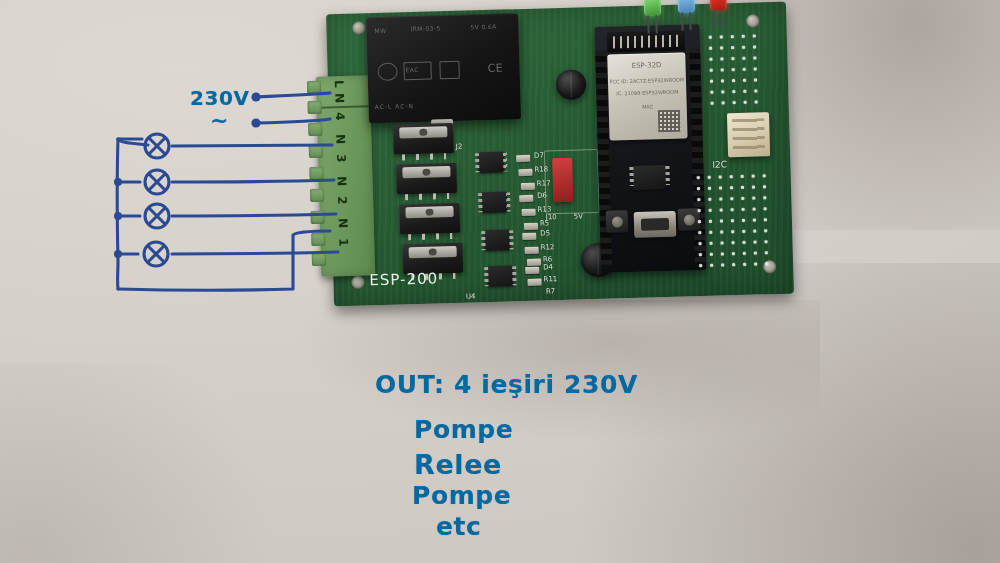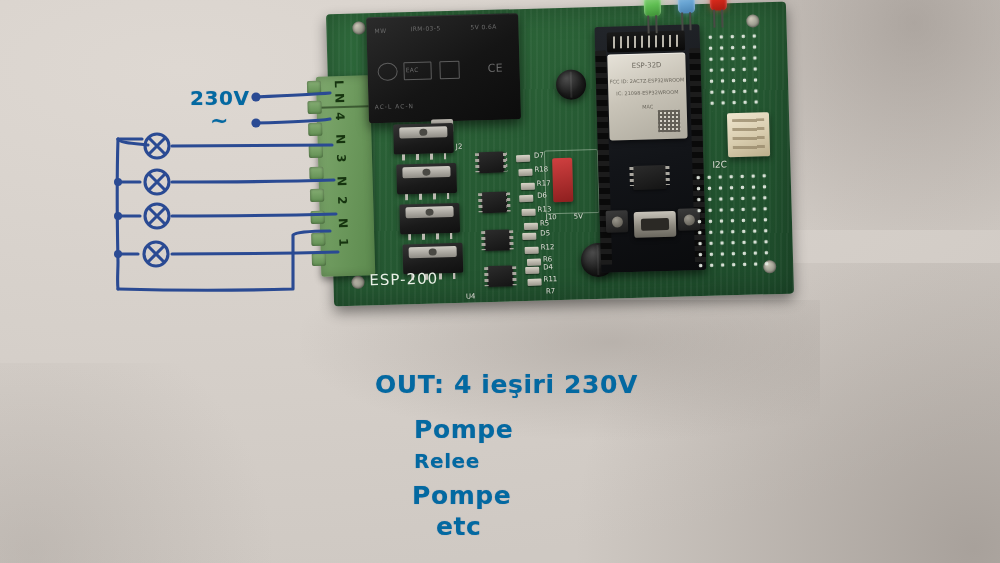--- a/index.html
+++ b/index.html
@@ -148,21 +148,21 @@
   
   #draw{position:absolute;left:0;top:0;width:1000px;height:563px;pointer-events:none;}
 
   
   .hand{position:absolute;color:#0369a1;font-family:"DejaVu Sans",sans-serif;
     font-weight:bold;letter-spacing:.6px;
     text-shadow:0 0 1px rgba(42,74,147,.35);}
   #hw-in{left:396px;top:333px;font-size:25px;}
   #hw-out{left:375px;top:370px;font-size:25px;}
   #hw-l1{left:414px;top:415px;font-size:25px;}
-  #hw-l2{left:414px;top:449px;font-size:20px;}
+  #hw-l2{left:414px;top:449px;font-size:27px;}
   #hw-l3{left:412px;top:481px;font-size:25px;}
   #hw-l4{left:436px;top:512px;font-size:25px;}
   #hw-230{left:190px;top:86px;font-size:20px;}
   #hw-tilde{left:210px;top:108px;font-size:22px;}
 </style>
 </head>
 <body>
 
 <div id="stage">
   <div id="paper"></div>

